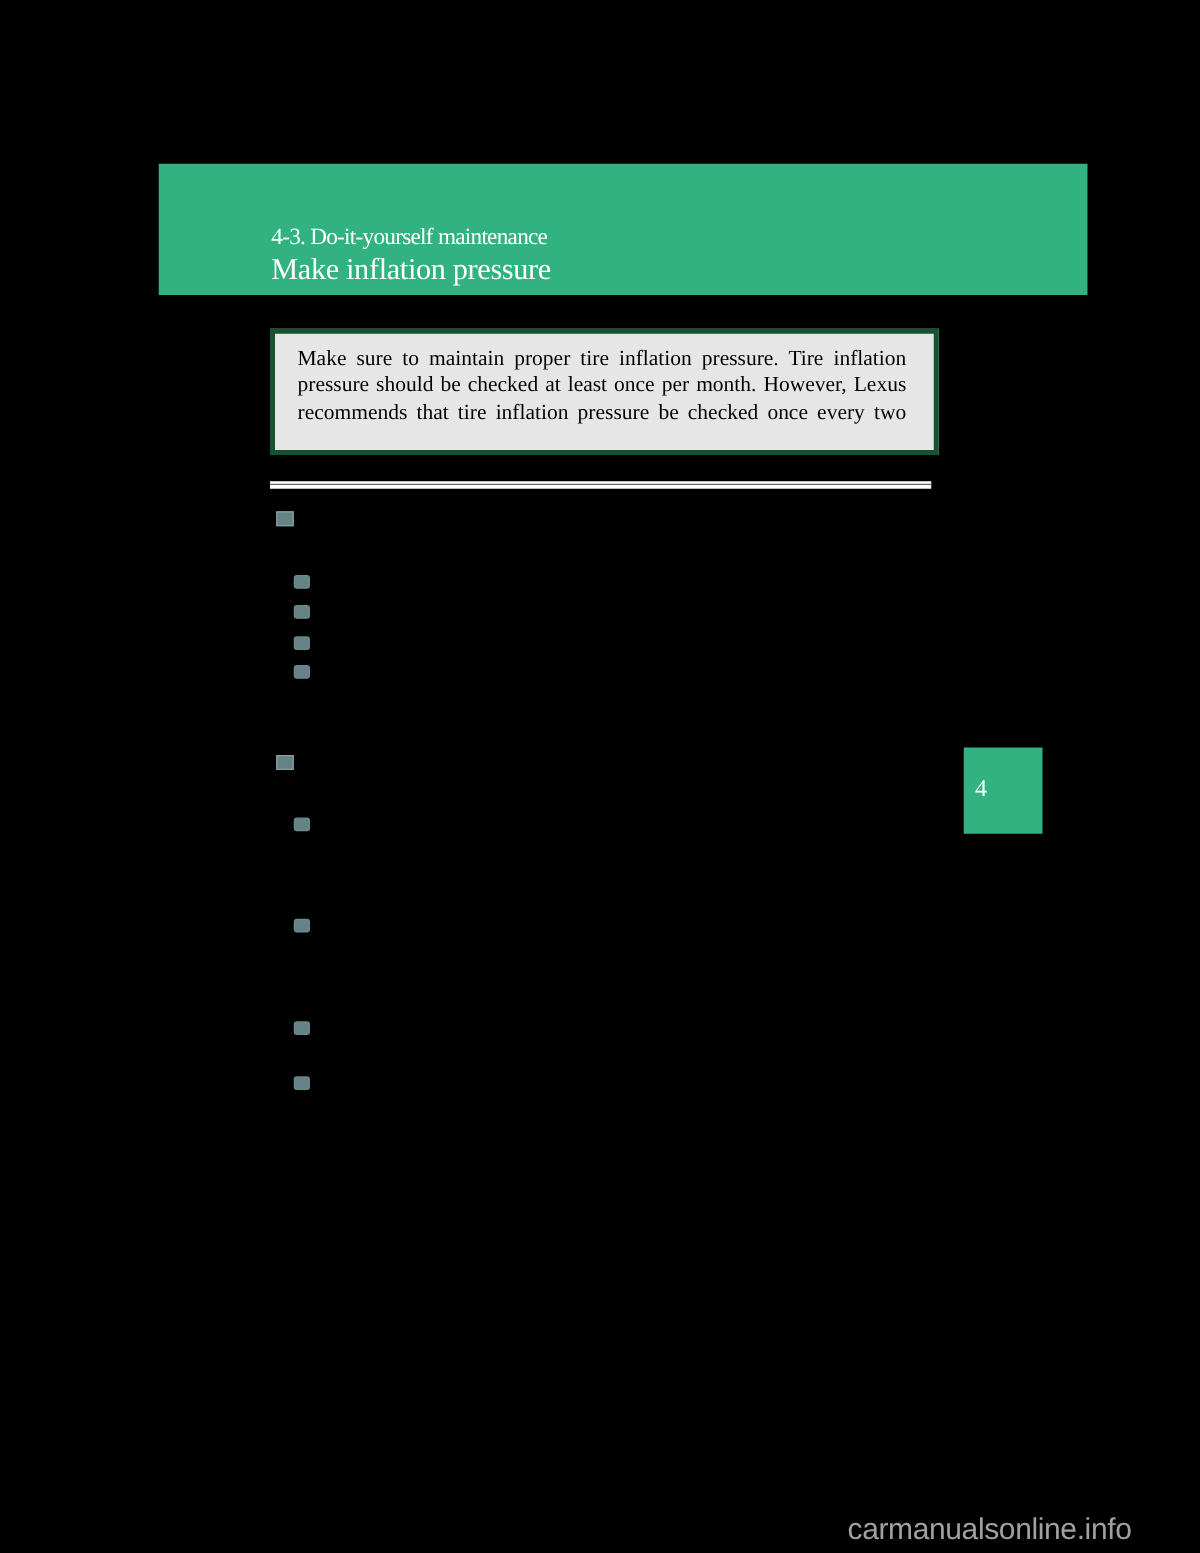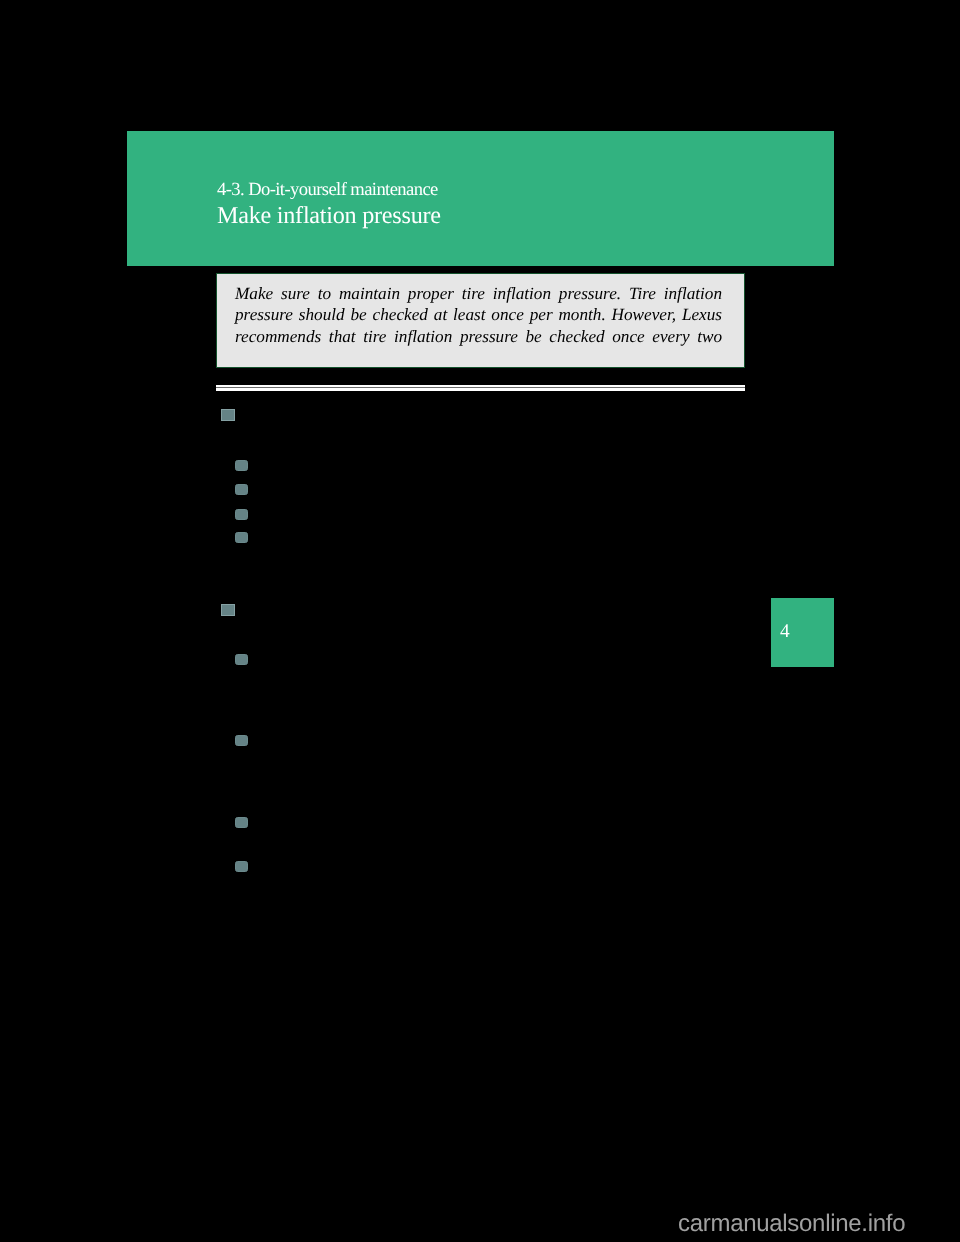--- a/index.html
+++ b/index.html
@@ -9,36 +9,36 @@
     text-rendering:geometricPrecision;
     width:960px; height:1242px;
     background:#000000;
     font-family:"Liberation Serif", serif;
     overflow:hidden;
     position:relative;
   }
   .page { position:absolute; left:0; top:0; width:960px; height:1242px; background:#000000; }
 
   
-  .header { position:absolute; left:127px; top:131px; width:707px; height:135px; background:#32b280; }
+  .header { position:absolute; left:127px; top:131px; width:707px; height:105px; background:#32b280;padding-left:36px; }
   .header-sub {
     position:absolute; left:90px; top:49.5px;
     font-size:18.6px; line-height:1; letter-spacing:-0.59px;
     color:#ffffff; white-space:nowrap;
   }
   .header-title {
     position:absolute; left:90px; top:73px;
     font-size:24.2px; line-height:1; letter-spacing:-0.26px;
     color:#ffffff; white-space:nowrap;
   }
 
   
   .callout {
-    position:absolute; left:216px; top:273px; width:527px; height:93px;
-    background:#e6e6e6; border:1px solid #14532d;font-style:italic;
+    position:absolute; left:216px; top:263px; width:527px; height:93px;
+    background:#e6e6e6; border:4px solid #14532d;
   }
   .callout-text {
     margin:0; position:absolute; left:18px; top:9px; width:487px;
     font-size:17.2px; line-height:21.4px; color:#000000;
     text-align:justify; text-align-last:justify;
   }
 
   
   .rule { position:absolute; left:216px; top:385px; width:529px; height:6px; background:#ffffff; }
   .rule-gap { position:absolute; left:0; top:2px; width:100%; height:1px; background:#6a6a6a; }

